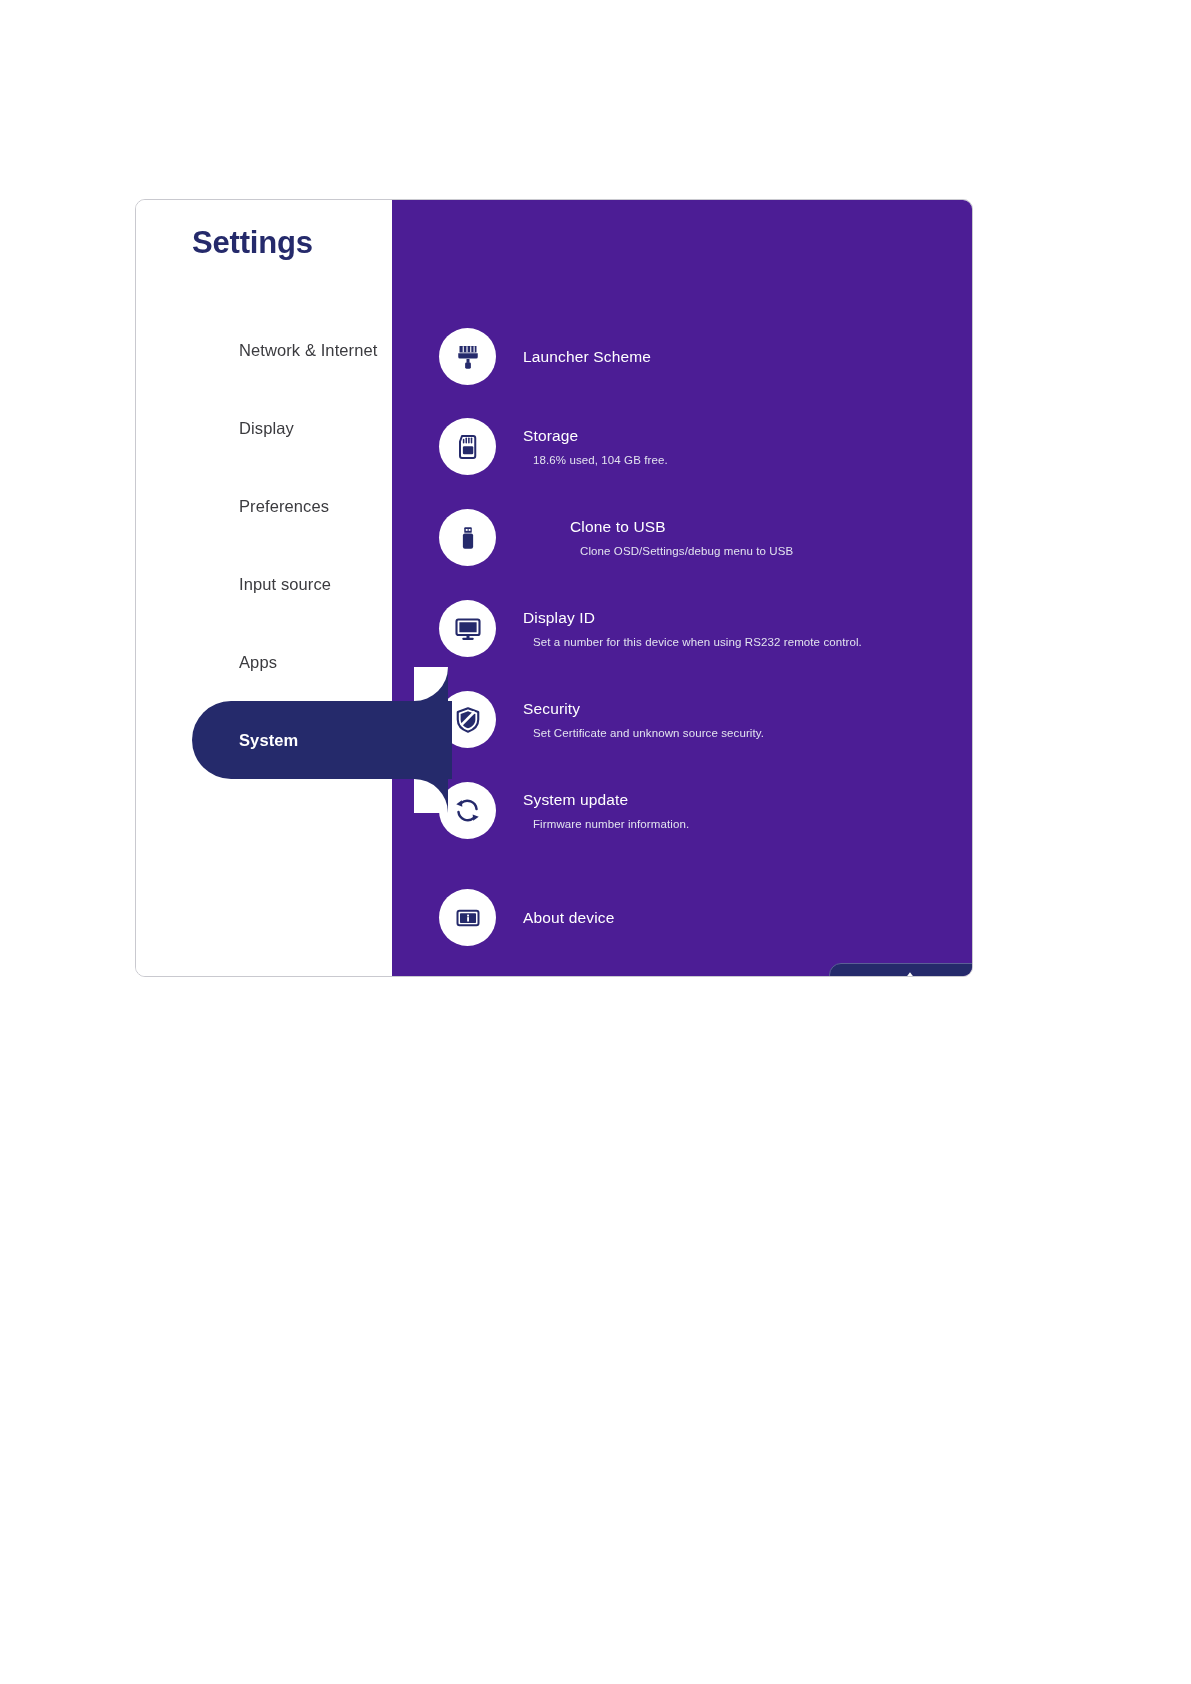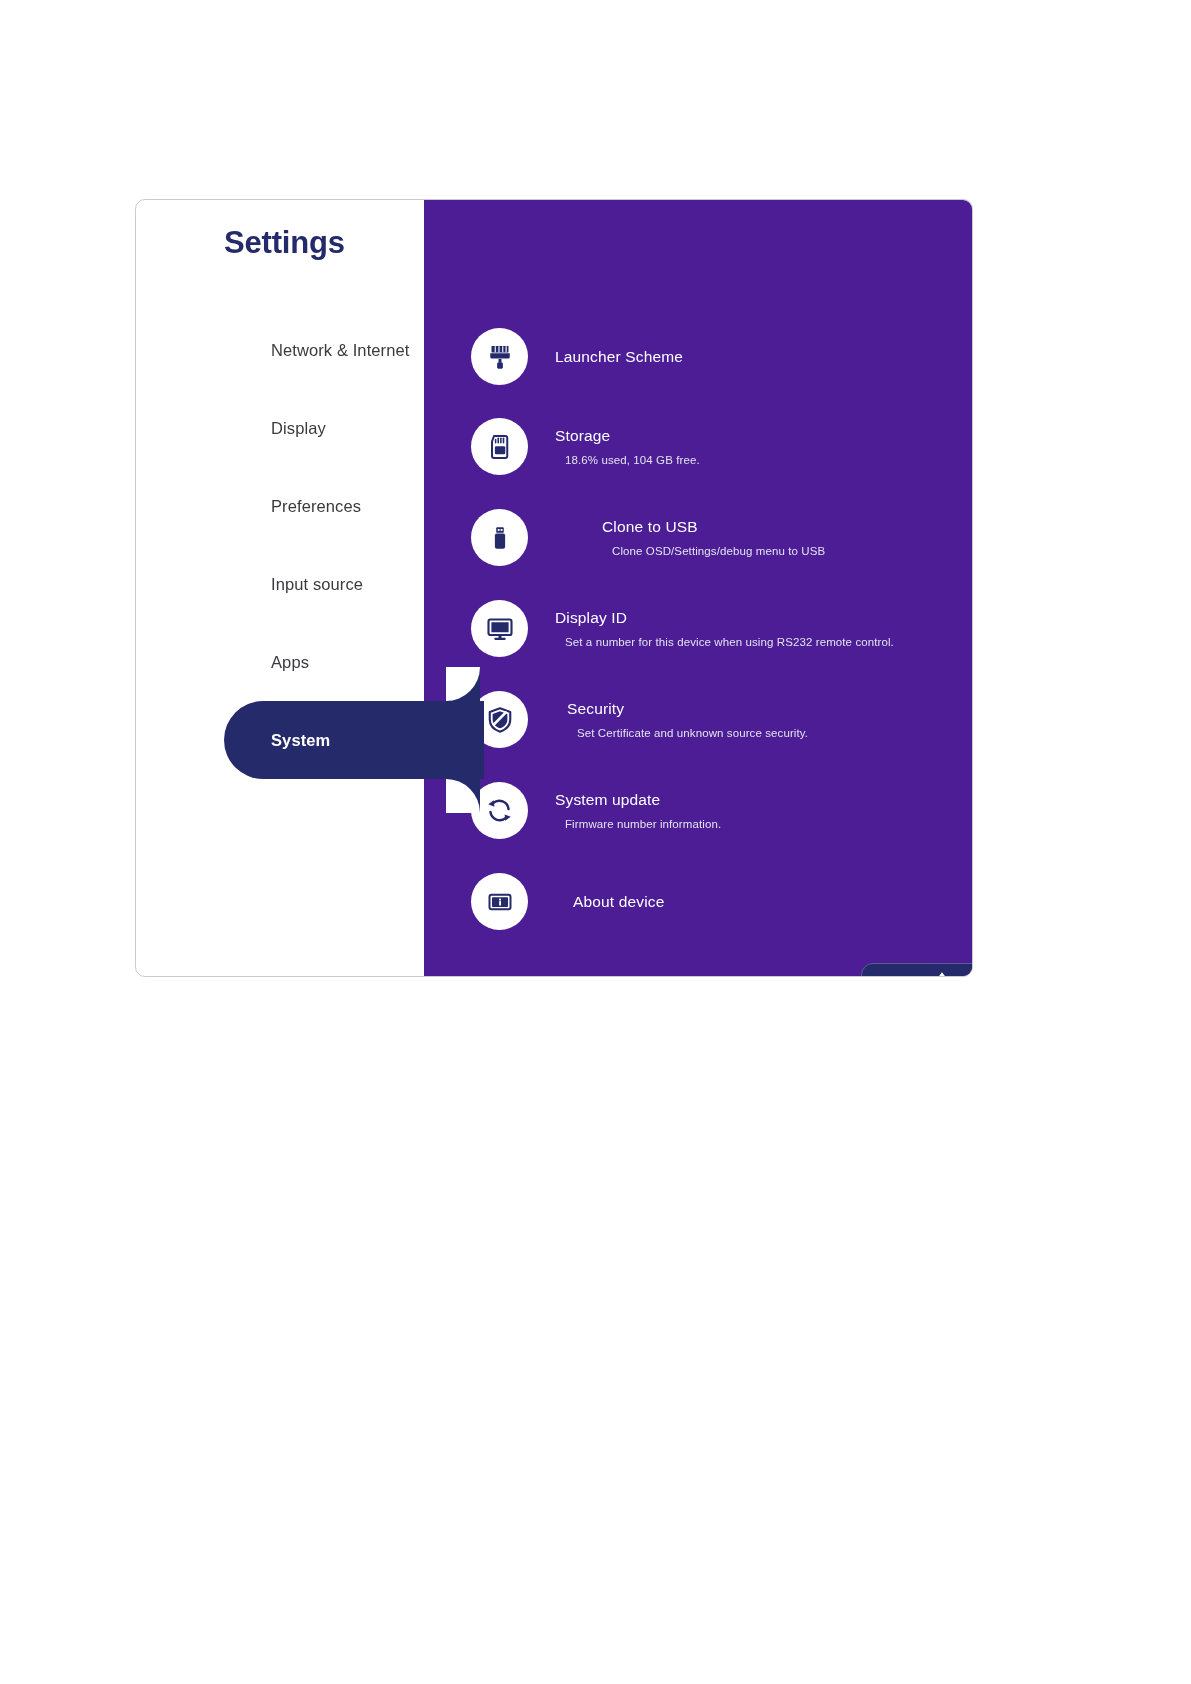--- a/index.html
+++ b/index.html
@@ -26,21 +26,20 @@
     left: 135px;
     top: 199px;
     width: 838px;
     height: 778px;
     display: flex;
     border-radius: 10px;
     overflow: hidden;
     background: #ffffff;
     border: 1px solid #c9c9cf;
     box-sizing: border-box;
-    padding-left: 32px;
   }
 
   
   .sidebar {
     position: relative;
     width: 256px;
     flex: 0 0 256px;
     background: #ffffff;
     box-sizing: border-box;
     z-index: 2;
@@ -322,21 +321,21 @@
               <rect x="10.8" y="16.8" width="2.4" height="2.5" fill="#252a6b"></rect>
               <rect x="7.4" y="19.0" width="9.2" height="1.7" rx="0.85" fill="#252a6b"></rect>
             </svg>
           </span>
           <span class="row-text">
             <span class="row-title">Display ID</span>
             <span class="row-sub">Set a number for this device when using RS232 remote control.</span>
           </span>
         </div>
 
-        <div class="content-row" style="top:491px;gap:12px;">
+        <div class="content-row" style="top:491px;">
           <span class="row-icon">
             <svg width="30" height="30" viewBox="0 0 24 24">
               <defs>
                 <clipPath id="shieldClip">
                   <path d="M12 2.6 20.2 5.6v6.0c0 4.6-3.3 8.1-8.2 9.8-4.9-1.7-8.2-5.2-8.2-9.8v-6.0z"></path>
                 </clipPath>
               </defs>
               <path d="M12 2.6 20.2 5.6v6.0c0 4.6-3.3 8.1-8.2 9.8-4.9-1.7-8.2-5.2-8.2-9.8v-6.0z" fill="none" stroke="#252a6b" stroke-width="1.7" stroke-linejoin="round"></path>
               <g clip-path="url(#shieldClip)" fill="#252a6b">
                 <path d="M12 5.0 17.9 7.2v4.3c0 3.3-2.4 5.9-5.9 7.1-3.5-1.2-5.9-3.8-5.9-7.1V7.2z"></path>
@@ -364,21 +363,21 @@
                 <path d="M16.4 20.0 16.0 15.0 20.7 16.8z"></path>
               </g>
             </svg>
           </span>
           <span class="row-text">
             <span class="row-title">System update</span>
             <span class="row-sub">Firmware number information.</span>
           </span>
         </div>
 
-        <div class="content-row" style="top:673px;gap:18px;">
+        <div class="content-row" style="top:689px;">
           <span class="row-icon">
             <svg width="30" height="30" viewBox="0 0 24 24">
               <rect x="3.6" y="6.2" width="16.8" height="11.6" rx="1.6" fill="none" stroke="#252a6b" stroke-width="1.6"></rect>
               <rect x="5.6" y="8.1" width="12.8" height="7.8" rx="0.6" fill="#252a6b"></rect>
               <g fill="#ffffff">
                 <rect x="11.3" y="9.3" width="1.5" height="1.5"></rect>
                 <rect x="11.3" y="11.3" width="1.5" height="3.5"></rect>
               </g>
             </svg>
           </span>

